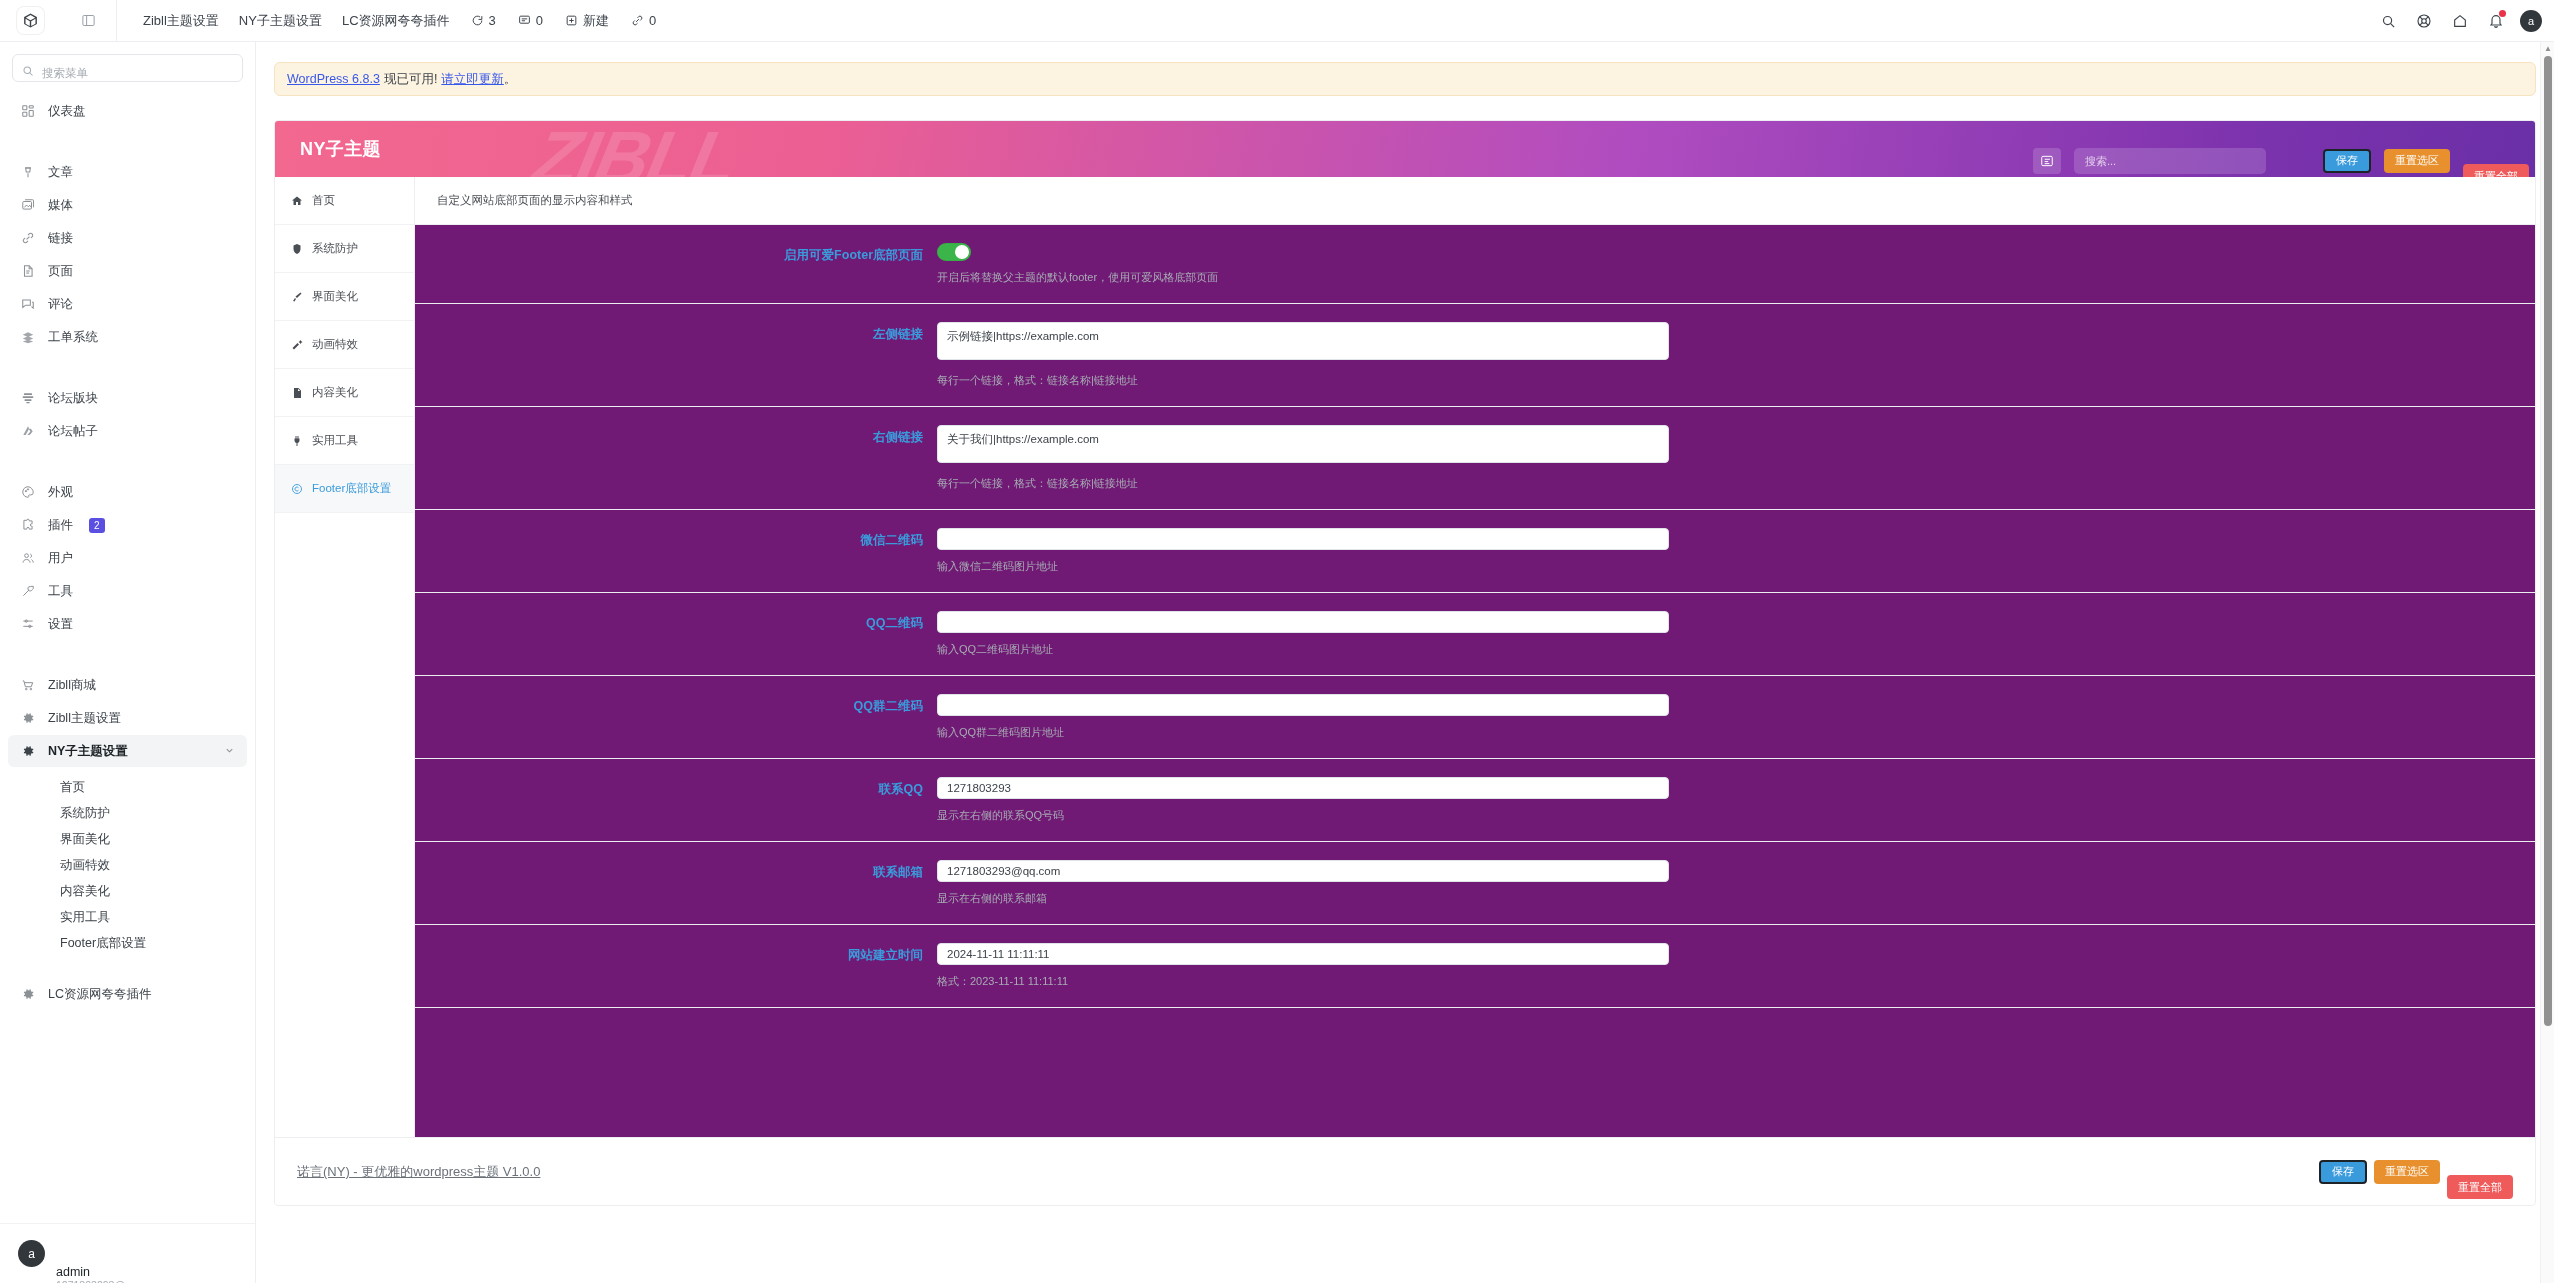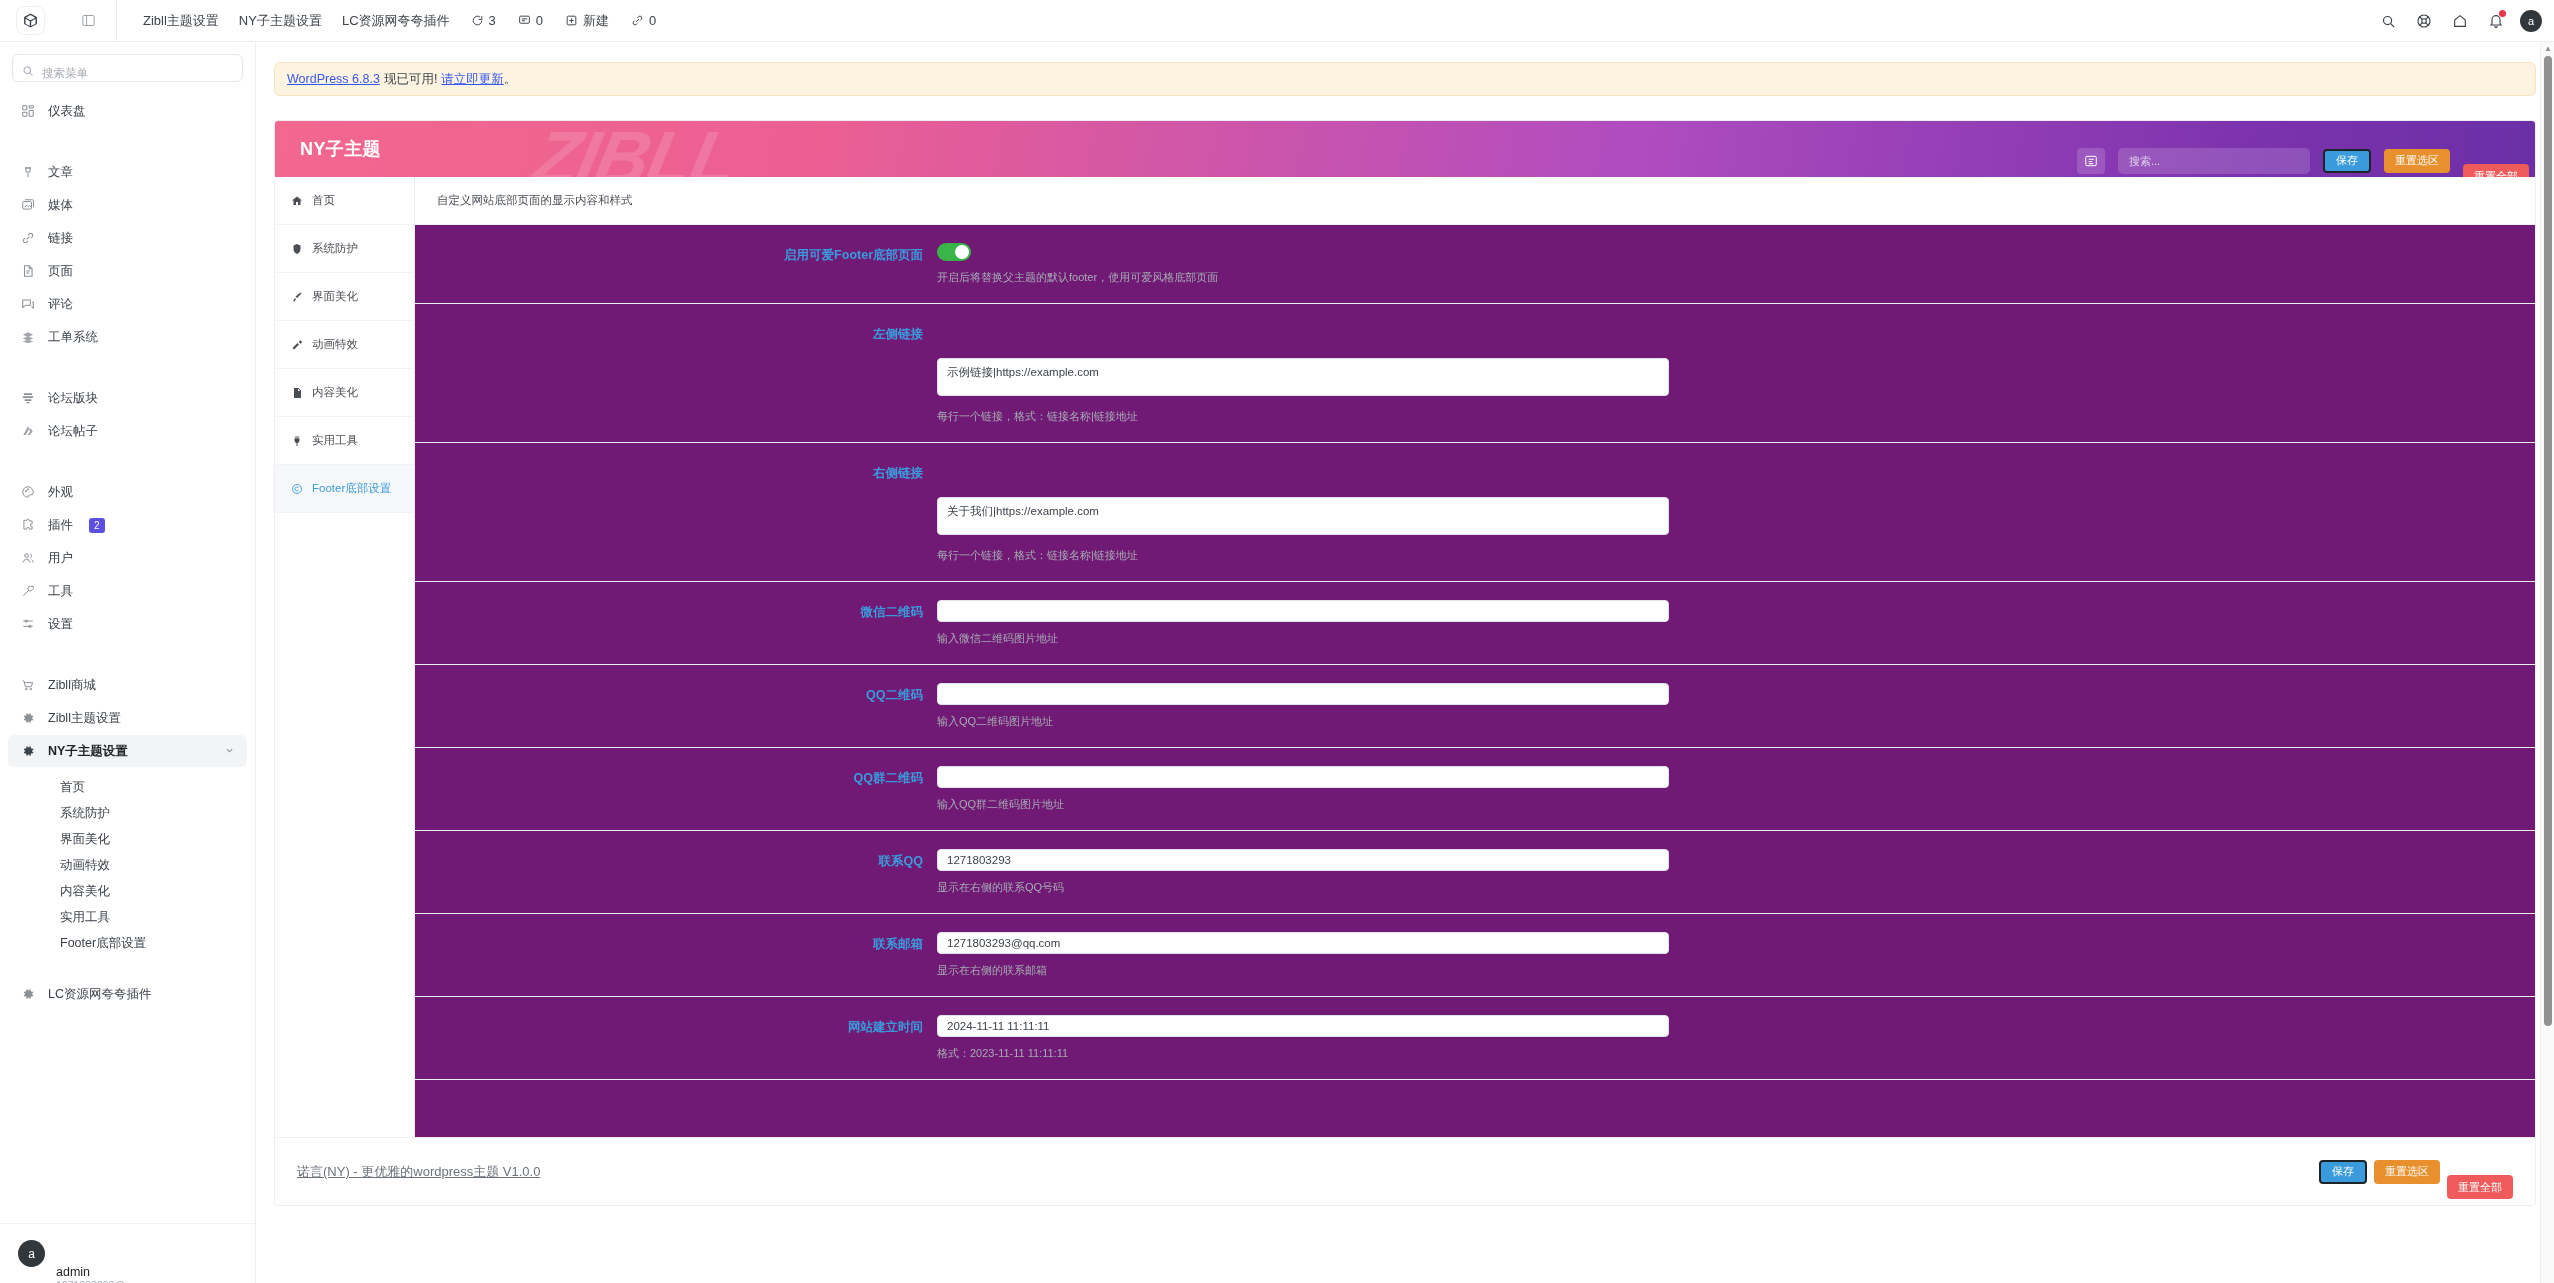--- a/index.html
+++ b/index.html
@@ -161,21 +161,21 @@
     font-family: "Liberation Sans", sans-serif;
   }
   #theme-search::placeholder { color: rgba(255,255,255,0.72); }
   .btn {
     height: 24px; border-radius: 4px; border: none; color: #fff;
     font-size: 11px; padding: 0 11px; cursor: pointer;
     font-family: "Liberation Sans", sans-serif;
     display: flex; align-items: center; justify-content: center;
     white-space: nowrap;
   }
-  .btn-save { background: #3a9bdc; border: 2px solid #1d2327; }
+  .btn-save { background: #3a9bdc; border: 2px solid #1d2327; margin-left: 44px; }
   .btn-reset-section { background: #e8902d; }
   .btn-reset-all { background: #ef5a5a; margin-top: 31px; }
 
   #panel-body { display: flex; height: 961px; }
 
   
   #tabs {
     width: 140px; border-right: 1px solid #eceef1; background: #fff;
     flex: 0 0 140px;
   }
@@ -204,21 +204,21 @@
     width: 522px; flex: 0 0 522px; text-align: right; padding-right: 14px; padding-top: 4px;
     font-size: 12.5px; font-weight: bold; color: #3a9bdc;
   }
   .field-ctrl { flex: 1; padding-right: 30px; }
   .inp {
     width: 732px; height: 22px; border: 1px solid #e0e3e7; border-radius: 4px;
     background: #fff; padding: 0 9px; font-size: 11.5px; color: #3c434a;
     font-family: "Liberation Sans", sans-serif;
   }
   .inp::placeholder { color: #b7bcc2; }
-  textarea.inp { height: 38px; padding-top: 5px; resize: none; line-height: 1.4; margin-top: 36px; }
+  textarea.inp { height: 38px; padding-top: 5px; resize: none; line-height: 1.4; }
   .hint { font-size: 11px; color: #a7acb3; margin-top: 9px; }
   .toggle {
     width: 34px; height: 18px; border-radius: 10px; background: #3bb54a;
     position: relative; cursor: pointer; box-shadow: 0 0 0 1px rgba(0,0,0,0.04) inset;
   }
   .toggle .knob {
     position: absolute; right: 2px; top: 2px; width: 14px; height: 14px;
     border-radius: 50%; background: #fff;
   }
 

